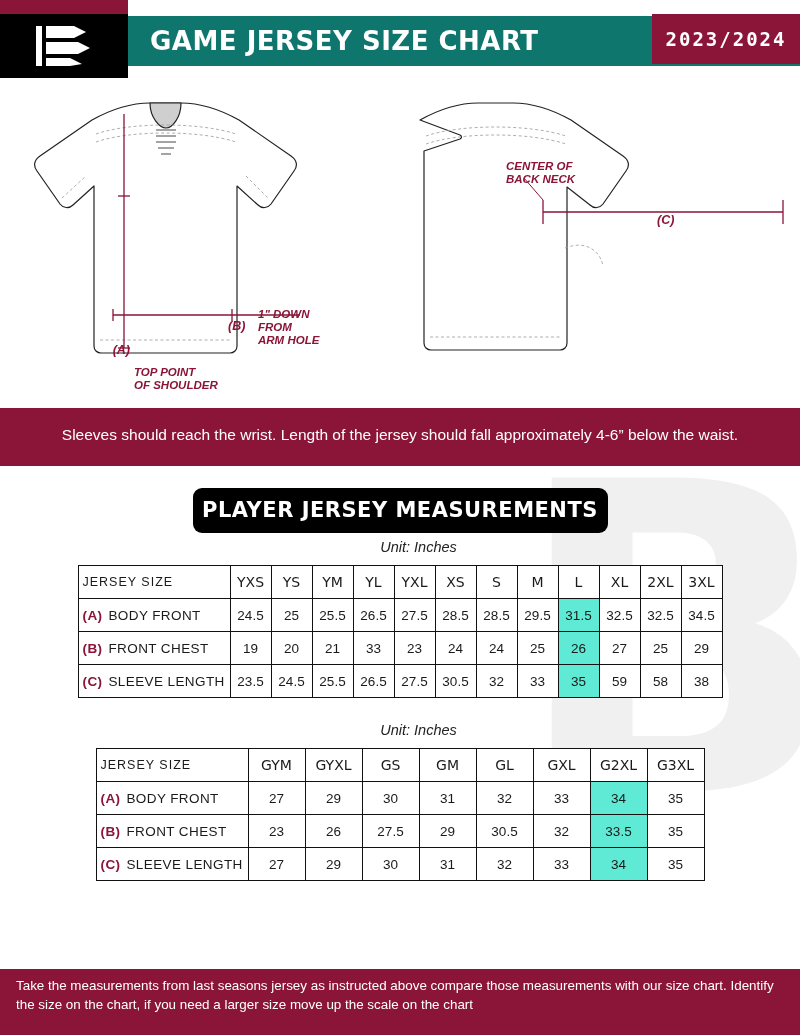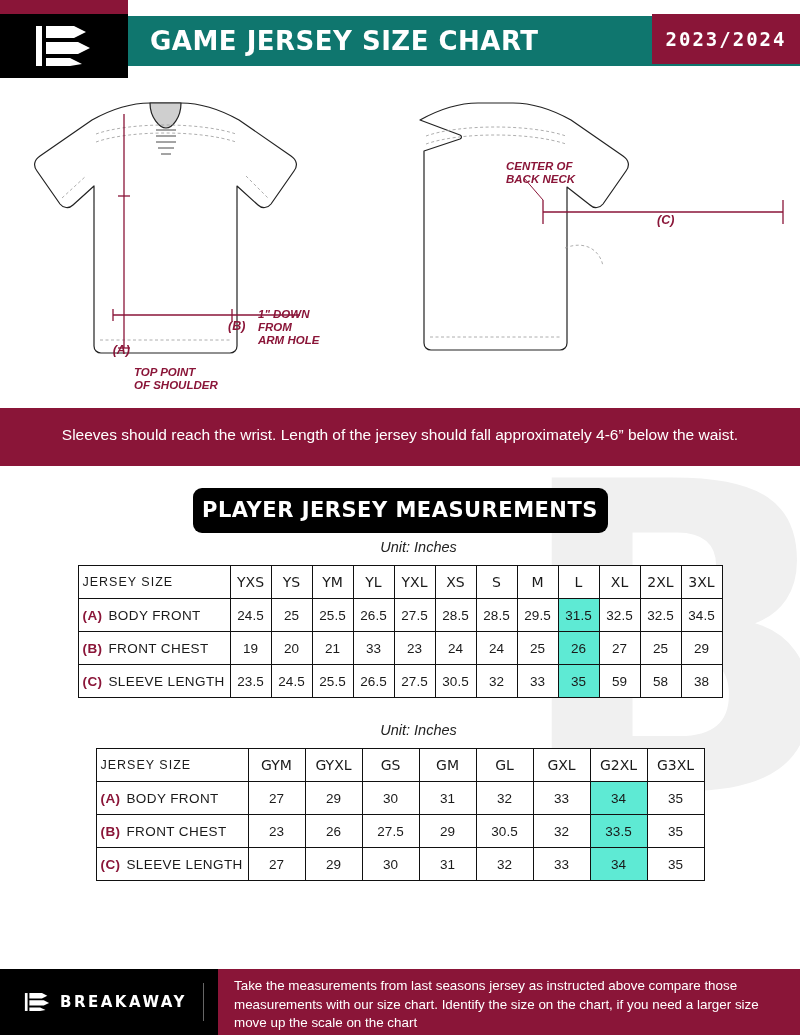--- a/index.html
+++ b/index.html
@@ -405,24 +405,14 @@
           <td>32</td>
           <td>33</td>
           <td class="hl">34</td>
           <td>35</td>
         </tr>
       </tbody>
   </table>
 </div>
 
 <div class="footer">
-  <div class="brand">
-    <svg class="brand-mark" viewBox="0 0 58 44">
-      <polygon points="2,2 2,42 8,42 8,2" fill="#fff"></polygon>
-      <polygon points="12,2 40,2 52,8 40,14 12,14" fill="#fff"></polygon>
-      <polygon points="12,18 44,18 56,24 44,30 12,30" fill="#fff"></polygon>
-      <polygon points="12,34 36,34 48,40 36,42 12,42" fill="#fff"></polygon>
-    </svg>
-    <span class="brand-name">BREAKAWAY</span>
-    <span class="brand-div"></span>
-  </div>
   <div class="msg">Take the measurements from last seasons jersey as instructed above compare those measurements  with our size chart. Identify the size on the chart, if you need a larger size move up the scale on the chart</div>
 </div>
 
 </body></html>

